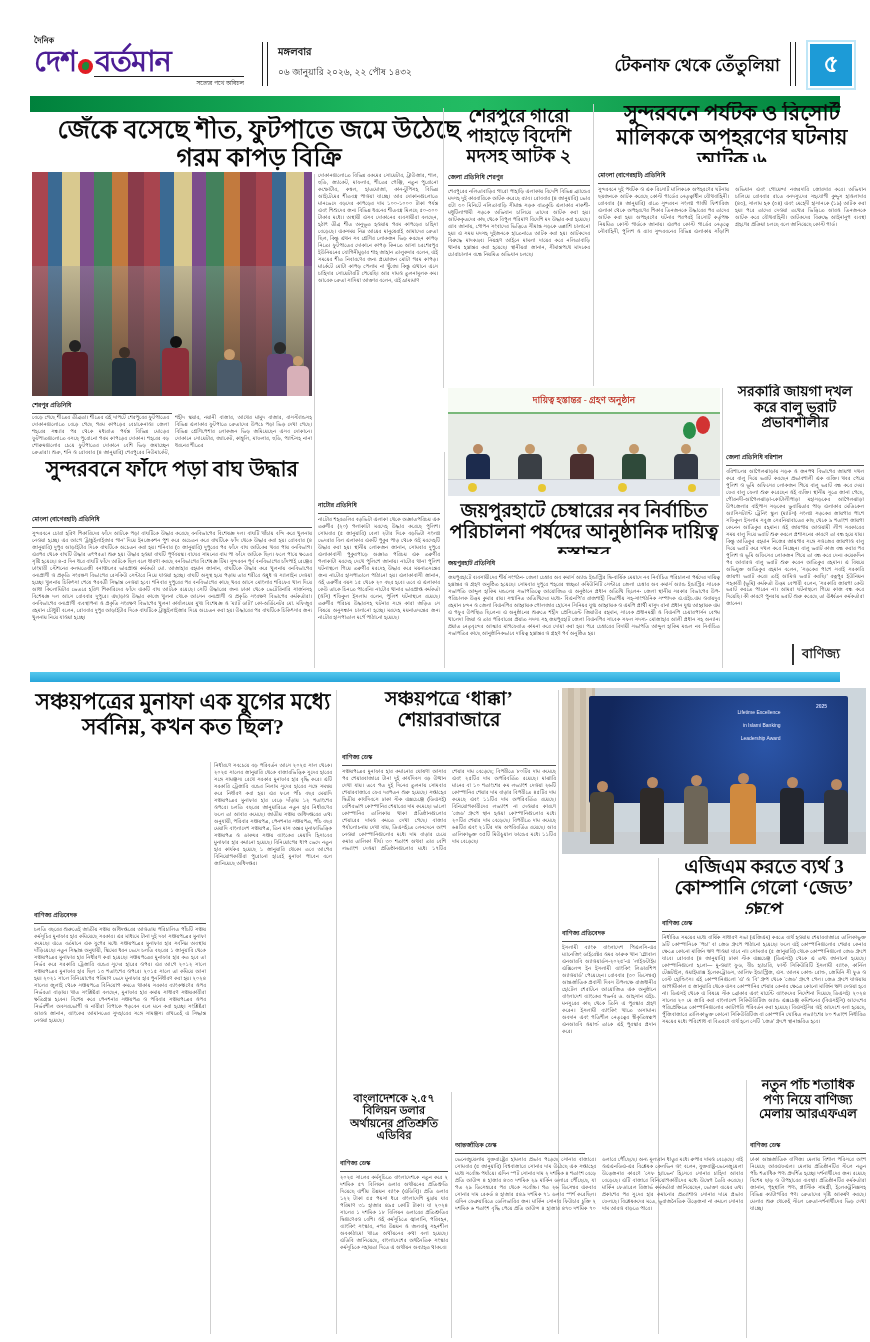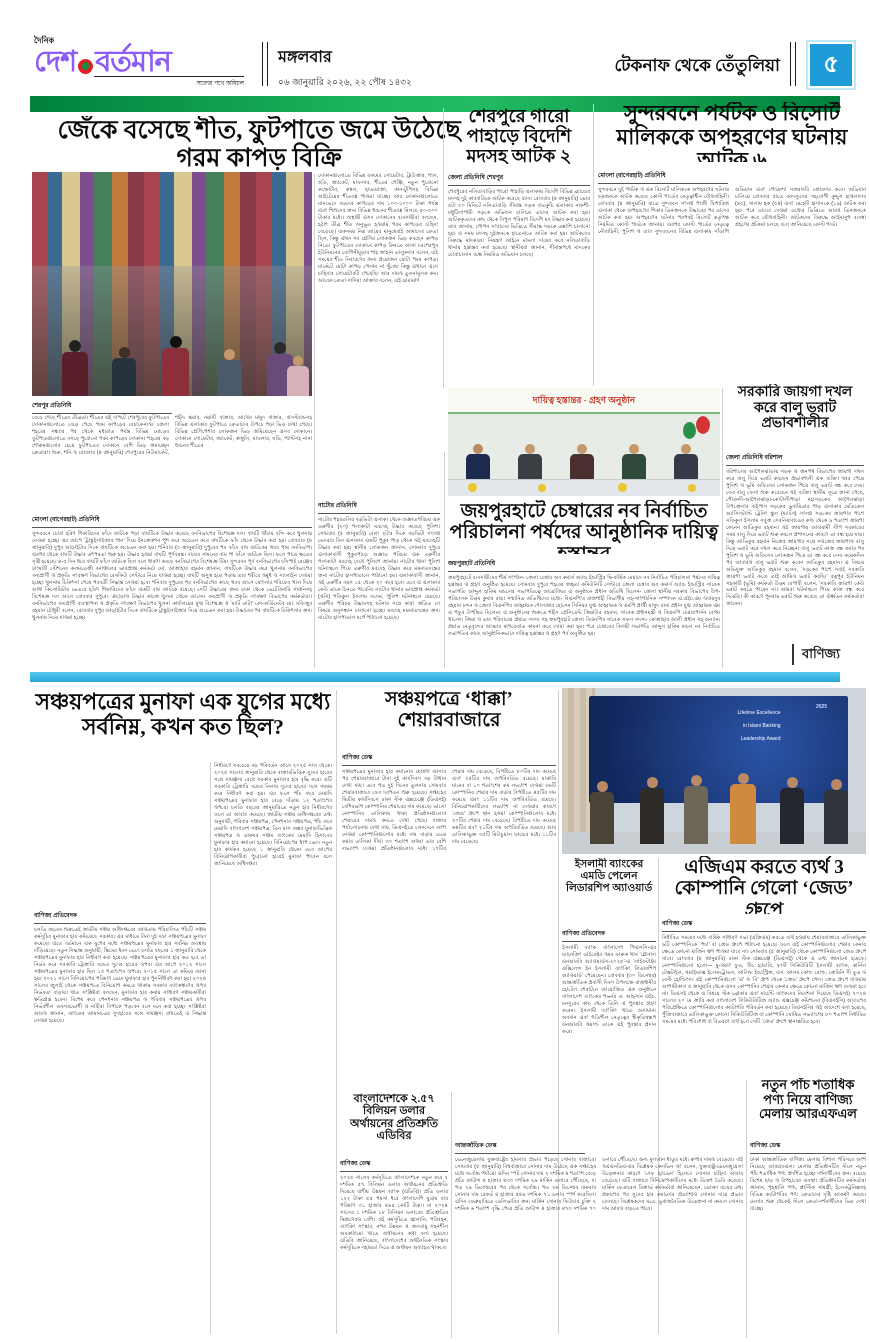--- a/index.html
+++ b/index.html
@@ -9,21 +9,21 @@
   .hl{font-family:"Liberation Serif",serif;font-weight:700;text-align:center;color:#0c0c0c;line-height:1.12;overflow:hidden;}
   .by{font-weight:bold;font-size:6px;color:#111;border-bottom:1px solid #555;padding-bottom:2px;overflow:hidden;white-space:nowrap;}
   .bd{font-size:5.2px;line-height:1.34;text-align:justify;color:#1b1b1b;overflow:hidden;}
   .cols2{column-count:2;column-gap:6px;}
   .vr{position:absolute;width:1px;background:#cfcfcf;}
   .dbl{position:absolute;width:4px;border-left:1.5px solid #222;border-right:1.5px solid #222;}
   .g-bar{background:linear-gradient(90deg,#00813c,#1cb65e 42%,#23bb63 55%,#00813c);}
   .c-bar{background:linear-gradient(180deg,#55c8ee,#27a5da);}
   
   .logo-daily{font-size:8px;font-weight:bold;color:#111;}
-  .logo-name{font-size:29px;font-weight:800;color:#8b5cf6;letter-spacing:-1px;font-family:"Liberation Serif",serif;line-height:1;}
+  .logo-name{font-size:29px;font-weight:800;color:#4c1d95;letter-spacing:-1px;font-family:"Liberation Serif",serif;line-height:1;}
   .logo-dot{display:inline-block;width:15px;height:15px;border-radius:50%;background:#e11d25;position:relative;vertical-align:middle;margin:0 2px;}
   .logo-dot::after{content:"";position:absolute;left:4px;top:3px;width:7px;height:8px;background:#1e8a3c;border-radius:60% 40% 55% 45%;}
   .logo-tag{font-size:6px;color:#222;border-top:1px solid #222;padding-top:1px;}
   .pagebox{background:#1d9bd7;border:2px solid #bfe6f7;box-shadow:inset 0 0 0 2px #fff;color:#fff;
            font-weight:bold;font-size:24px;display:flex;align-items:center;justify-content:center;}
   .bizlabel{border-left:2px solid #333;padding-left:8px;font-size:13px;font-weight:bold;color:#222;}
   
   .photo{overflow:hidden;position:absolute;}
   .photo-market{background:repeating-linear-gradient(90deg,#a8454f 0 16px,#3b6a93 16px 30px,#d9c98f 30px 48px,#7d4d8c 48px 62px,#44815c 62px 80px,#c27a3e 80px 96px,#8a3b4a 96px 112px);}
   .market-lower{position:absolute;left:0;right:0;top:42%;bottom:0;background:linear-gradient(180deg,rgba(150,150,155,.35),rgba(70,64,58,.75));}
@@ -59,21 +59,21 @@
     <div class="logo-daily">দৈনিক</div>
     <div>
       <span class="logo-name">দেশ</span><span class="logo-dot"></span><span class="logo-name">বর্তমান</span>
     </div>
     <div class="logo-tag" style="width:150px;margin-left:60px;text-align:right;">সত্যের পথে অবিচল</div>
   </div>
 
   <div class="dbl" style="left:262px;top:42px;height:44px;"></div>
 
   <div class="abs" style="left:278px;top:44px;">
-    <div style="font-size:16px;font-weight:bold;color:#111;">মঙ্গলবার</div>
+    <div style="font-size:10px;font-weight:bold;color:#111;">মঙ্গলবার</div>
     <div style="font-size:9px;color:#222;margin-top:4px;">০৬ জানুয়ারি ২০২৬, ২২ পৌষ ১৪৩২</div>
   </div>
 
   <div class="abs" style="left:540px;top:52px;width:240px;text-align:right;font-size:17px;font-weight:bold;color:#0d0d0d;font-family:'Liberation Serif',serif;">টেকনাফ থেকে তেঁতুলিয়া</div>
 
   <div class="dbl" style="left:790px;top:42px;height:44px;"></div>
 
   <div class="abs pagebox" style="left:806px;top:40px;width:46px;height:46px;">৫</div>
 
   <div class="abs g-bar" style="left:30px;top:96px;width:810px;height:16px;"></div>
@@ -152,20 +152,21 @@
       <span class="flower" style="left:170px;top:3px;width:9px;height:9px;"></span>
       <span class="flower" style="left:240px;top:4px;width:8px;height:8px;"></span>
     </div>
   </div>
 
   <div class="abs hl" style="left:448px;top:500px;width:272px;height:54px;font-size:19px;">জয়পুরহাটে চেম্বারের নব নির্বাচিত পরিচালনা পর্ষদের আনুষ্ঠানিক দায়িত্ব হস্তান্তর</div>
   <div class="abs by" style="left:448px;top:558px;width:272px;">জয়পুরহাট প্রতিনিধি</div>
   <div class="abs bd" style="left:448px;top:574px;width:272px;height:94px;">জয়পুরহাটে ব্যবসায়ীদের শীর্ষ সংগঠন- জেলা চেম্বার অব কমার্স অ্যান্ড ইন্ডাস্ট্রির দ্বি-বার্ষিক মেয়াদে নব নির্বাচিত পরিচালনা পর্ষদের দায়িত্ব হস্তান্তর ও গ্রহণ অনুষ্ঠিত হয়েছে। সোমবার দুপুরে শহরের স্বচ্ছতা কমিউনিটি সেন্টারে জেলা চেম্বার অব কমার্স অ্যান্ড ইন্ডাস্ট্রির সাবেক সভাপতি আব্দুল হাকিম মন্ডলের সভাপতিত্বে আয়োজিত এ অনুষ্ঠানে প্রধান অতিথি ছিলেন- জেলা স্থানীয় সরকার বিভাগের উপ-পরিচালক উত্তম কুমার রায়। সম্মানিত অতিথিদের মধ্যে- বিএনপি’র রাজশাহী বিভাগীয় সহ-সাংগঠনিক সম্পাদক এ.এইচ.এম ওবায়দুর রহমান চন্দন ও জেলা বিএনপির আহ্বায়ক গোলজার হোসেন সিনিয়র যুগ্ম আহ্বায়ক ও এমপি প্রার্থী মাসুদ রানা প্রধান যুগ্ম আহ্বায়ক এম এ গফুর উপস্থিত ছিলেন। এ অনুষ্ঠানের শুরুতে শহীদ প্রেসিডেন্ট জিয়াউর রহমান, সাবেক প্রধানমন্ত্রী ও বিএনপি চেয়ারপার্সন বেগম খালেদা জিয়া ও তার পরিবারের প্রয়াত সদস্য সহ জয়পুরহাট জেলা বিএনপির সাবেক সফল সদস্য- মোজাহার আলী প্রধান সহ অন্যান্য প্রয়াত নেতৃবৃন্দের আত্মার মাগফেরাত কামনা করে দোয়া করা হয়। পরে চেম্বারের বিদায়ী সভাপতি আব্দুল হাকিম মন্ডল নব নির্বাচিত সভাপতির কাছে আনুষ্ঠানিকভাবে দায়িত্ব হস্তান্তর ও গ্রহণ পর্ব অনুষ্ঠিত হয়।</div>
 
   <div class="vr" style="left:314px;top:174px;height:494px;"></div>
+  <div class="abs hl" style="left:32px;top:458px;width:280px;height:52px;font-size:21px;">সুন্দরবনে ফাঁদে পড়া বাঘ উদ্ধার</div>
   <div class="abs by" style="left:32px;top:514px;width:280px;">মোংলা (বাগেরহাট) প্রতিনিধি</div>
   <div class="abs bd" style="left:32px;top:530px;width:280px;height:138px;">সুন্দরবনে চোরা হরিণ শিকারিদের ফাঁদে আটকে পড়া বাঘটিকে উদ্ধার করেছে বনবিভাগের বিশেষজ্ঞ দল। বাঘটি খাঁচায় বন্দি করে খুলনায় নেওয়া হচ্ছে। এর আগে ‘ট্রাঙ্কুইলাইজার গান’ দিয়ে ইনজেকশন পুশ করে অচেতন করে বাঘটিকে ফাঁদ থেকে উদ্ধার করা হয়। রোববার (৪ জানুয়ারি) দুপুর আড়াইটার দিকে বাঘটিকে অচেতন করা হয়। শনিবার (৩ জানুয়ারি) দুপুরের পর ফাঁদে বাঘ আটকের খবর পায় বনবিভাগ। এরপর থেকে বাঘটি উদ্ধার তৎপরতা শুরু হয়। উদ্ধার হওয়া বাঘটি পূর্ণবয়স্ক। বাঘের সামনের বাম পা ফাঁদে আটকে ছিল। ফলে পায়ে ক্ষতের সৃষ্টি হয়েছে। ৪-৫ দিন ধরে বাঘটি ফাঁদে আটকে ছিল বলে ধারণা করছে বনবিভাগের বিশেষজ্ঞ টিম। সুন্দরবন পূর্ব বনবিভাগের চাঁদপাই রেঞ্জের ঢাংমারী স্টেশনের কলমতেজী বনাঞ্চলের ভারপ্রাপ্ত কর্মকর্তা মো. আজাহার রহমান জানান, বাঘটিকে উদ্ধার করে খুলনায় বনবিভাগের বন্যপ্রাণী ও প্রকৃতি সংরক্ষণ বিভাগের রেসকিউ সেন্টারে নিয়ে যাওয়া হচ্ছে। বাঘটি অসুস্থ হয়ে পড়ায় তার শরীরে ওষুধ ও স্যালাইন দেওয়া হচ্ছে। খুলনায় চিকিৎসা শেষে পরবর্তী সিদ্ধান্ত নেওয়া হবে। শনিবার দুপুরের পর বনবিভাগের কাছে খবর আসে মোংলার শরিফের খাল দিয়ে আধা কিলোমিটার ভেতরে হরিণ শিকারিদের ফাঁদে একটি বাঘ আটকে রয়েছে। সেটি উদ্ধারের জন্য ঢাকা থেকে ভেটেরিনারি সার্জনসহ বিশেষজ্ঞ দল আসে রোববার দুপুরে। এছাড়াও উদ্ধার কাজে খুলনা থেকে আসেন বন্যপ্রাণী ও প্রকৃতি সংরক্ষণ বিভাগের কর্মকর্তারা। বনবিভাগের বন্যপ্রাণী ব্যবস্থাপনা ও প্রকৃতি সংরক্ষণ বিভাগের খুলনা কার্যালয়ের মুখ্য বিশেষজ্ঞ ও ‘ম্যাট ডাটা’ কো-অর্ডিনেটর মো. মফিজুর রহমান চৌধুরী বলেন, রোববার দুপুর আড়াইটার দিকে বাঘটিকে ট্রাঙ্কুইলাইজার দিয়ে অচেতন করা হয়। উদ্ধারের পর বাঘটিকে চিকিৎসার জন্য খুলনায় নিয়ে যাওয়া হচ্ছে।</div>
 
   <div class="vr" style="left:444px;top:452px;height:216px;"></div>
   <div class="abs by" style="left:318px;top:500px;width:122px;">নাটোর প্রতিনিধি</div>
   <div class="abs bd" style="left:318px;top:516px;width:122px;height:152px;">নাটোর শহরতলির বড়ভিটা এলাকা থেকে অজ্ঞাতপরিচয় এক তরুণীর (২০) গলাকাটা মরদেহ উদ্ধার করেছে পুলিশ। সোমবার (৫ জানুয়ারি) বেলা ২টার দিকে বড়ভিটা সংলগ্ন ভেদরার বিল এলাকার একটি পুকুর পাড় থেকে ওই মরদেহটি উদ্ধার করা হয়। স্থানীয় লোকজন জানান, সোমবার দুপুরে এলাকাবাসী পুকুরপাড়ে অজ্ঞাত পরিচয় এক তরুণীর গলাকাটা মরদেহ দেখে পুলিশে জানায়। নাটোর থানা পুলিশ ঘটনাস্থলে গিয়ে তরুণীর মরদেহ উদ্ধার করে ময়নাতদন্তের জন্য নাটোর হাসপাতালে পাঠানো হয়। এলাকাবাসী জানান, ওই তরুণীর বয়স ১৫ থেকে ২০ বছর হবে। তবে এ এলাকার কেউ তাকে চিনতে পারেনি। নাটোর থানার ভারপ্রাপ্ত কর্মকর্তা (ওসি) শফিকুল ইসলাম বলেন, পুলিশ ঘটনাস্থলে রয়েছে। তরুণীর পরিচয় উদ্ধারসহ ঘটনার সঙ্গে কারা জড়িত সে বিষয়ে অনুসন্ধান চালানো হচ্ছে। মরদেহ ময়নাতদন্তের জন্য নাটোর হাসপাতাল মর্গে পাঠানো হয়েছে।</div>
 
   <div class="vr" style="left:722px;top:388px;height:280px;"></div>
   <div class="abs hl" style="left:726px;top:384px;width:138px;height:62px;font-size:14px;">সরকারি জায়গা দখল করে বালু ভরাট প্রভাবশালীর</div>
   <div class="abs by" style="left:726px;top:452px;width:138px;">জেলা প্রতিনিধি বরিশাল</div>
@@ -216,21 +217,20 @@
     <span class="person" style="left:218px;bottom:10px;">
         <span class="head" style="width:11px;height:11px;background:#b98a64;"></span>
         <span class="torso" style="width:24px;height:56px;background:#23262e;"></span>
       </span>
     <span class="person" style="left:262px;bottom:10px;">
         <span class="head" style="width:11px;height:11px;background:#b98a64;"></span>
         <span class="torso" style="width:24px;height:54px;background:#30343c;"></span>
       </span>
   </div>
 
-  <div class="abs hl" style="left:562px;top:858px;width:94px;height:66px;font-size:10.5px;">ইসলামী ব্যাংকের এমডি পেলেন লিডারশিপ অ্যাওয়ার্ড</div>
   <div class="abs by" style="left:562px;top:928px;width:94px;">বাণিজ্য প্রতিবেদক</div>
   <div class="abs bd" style="left:562px;top:944px;width:94px;height:142px;">ইসলামী ব্যাংক বাংলাদেশ পিএলসি-এর ম্যানেজিং ডাইরেক্টর ওমর ফারুক খান ‘গ্লোবাল এনআরবি অ্যাওয়ার্ডস-২০২৫’-এ ‘লাইফটাইম এক্সিলেন্স ইন ইসলামী ব্যাংকিং লিডারশিপ অ্যাওয়ার্ড’ পেয়েছেন। রোববার (৩০ ডিসেম্বর) আন্তর্জাতিক প্রবাসী দিবস উপলক্ষে রাজধানীর হোটেল শেরাটনে আয়োজিত এক অনুষ্ঠানে বাংলাদেশ ব্যাংকের গভর্নর ড. আহসান এইচ. মনসুরের কাছ থেকে তিনি এ পুরস্কার গ্রহণ করেন। ইসলামী ব্যাংকিং খাতে অসামান্য অবদান এবং গতিশীল নেতৃত্বের স্বীকৃতিস্বরূপ এনআরবি ওয়ার্ল্ড তাকে এই পুরস্কার প্রদান করে।</div>
 
   <div class="vr" style="left:658px;top:858px;height:476px;"></div>
   <div class="abs hl" style="left:662px;top:856px;width:204px;height:58px;font-size:19px;">এজিএম করতে ব্যর্থ 3 কোম্পানি গেলো ‘জেড’ গ্রুপে</div>
   <div class="abs by" style="left:662px;top:918px;width:204px;">বাণিজ্য ডেস্ক</div>
   <div class="abs bd" style="left:662px;top:934px;width:204px;height:140px;">নির্ধারিত সময়ের মধ্যে বার্ষিক সাধারণ সভা (এজিএম) করতে ব্যর্থ হওয়ায় শেয়ারবাজারে তালিকাভুক্ত ৯টি কোম্পানিকে ‘পচা’ বা জেড গ্রুপে পাঠানো হয়েছে। ফলে এই কোম্পানিগুলোর শেয়ার কেনার ক্ষেত্রে কোনো মার্জিন ঋণ পাওয়া যাবে না। সোমবার (৫ জানুয়ারি) থেকে কোম্পানিগুলো জেড গ্রুপে যাবে। রোববার (৪ জানুয়ারি) ঢাকা স্টক এক্সচেঞ্জ (ডিএসই) থেকে এ তথ্য জানানো হয়েছে। কোম্পানিগুলো হলো— মু-ওয়াং ফুড, বীচ হ্যাচারি, ফার্স্ট সিকিউরিটি ইসলামী ব্যাংক, কার্নিল টেক্সটাইল, ওয়াইম্যাক্স ইলেকট্রোডস, আলিফ ইন্ডাস্ট্রিজ, এস. আলম কোল্ড রোল্ড, জেমিনি সী ফুড ও বেস্ট হোল্ডিংস। এই কোম্পানিগুলো ‘এ’ ও ‘বি’ গ্রুপ থেকে ‘জেড’ গ্রুপে গেল। জেড গ্রুপে যাওয়ায় আগামীকাল ৫ জানুয়ারি থেকে এসব কোম্পানির শেয়ার কেনার ক্ষেত্রে কোনো মার্জিন ঋণ দেওয়া হবে না। ডিএসই থেকে এ বিষয়ে স্টক ব্রোকার এবং মার্চেন্ট ব্যাংকদের নির্দেশনা দিয়েছে ডিএসই। ২০২৪ সালের ২০ মে জারি করা বাংলাদেশ সিকিউরিটিজ অ্যান্ড এক্সচেঞ্জ কমিশনের (বিএসইসি) আদেশের পরিপ্রেক্ষিতে কোম্পানিগুলোর ক্যাটাগরি পরিবর্তন করা হয়েছে। বিএসইসির ওই আদেশে বলা হয়েছে, পুঁজিবাজারে তালিকাভুক্ত কোনো সিকিউরিটিজ বা কোম্পানি ঘোষিত লভ্যাংশের ৮০ শতাংশ নির্ধারিত সময়ের মধ্যে পরিশোধ বা বিতরণে ব্যর্থ হলে সেটি ‘জেড’ গ্রুপে স্থানান্তরিত হবে।</div>
 
   <div class="abs hl" style="left:340px;top:1092px;width:108px;height:62px;font-size:11px;">বাংলাদেশকে ২.৫৭ বিলিয়ন ডলার অর্থায়নের প্রতিশ্রুতি এডিবির</div>
   <div class="abs by" style="left:340px;top:1158px;width:108px;">বাণিজ্য ডেস্ক</div>

